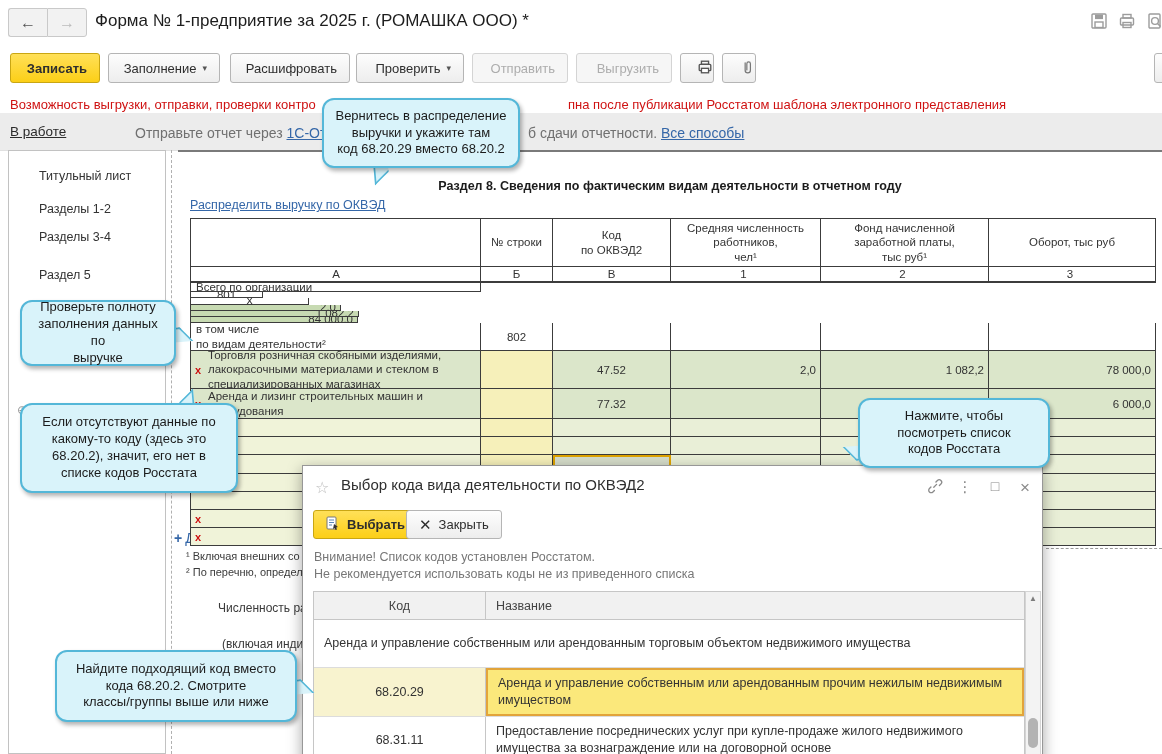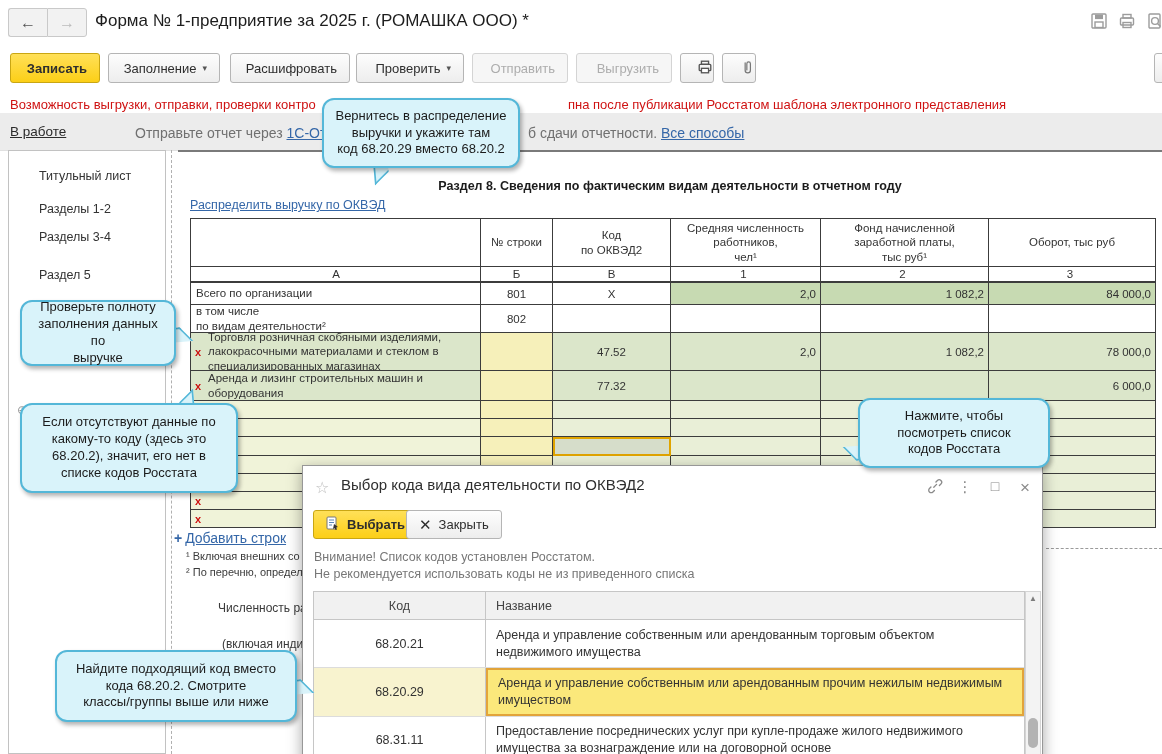--- a/index.html
+++ b/index.html
@@ -223,21 +223,21 @@
   </div>
   <div class="trow letters" style="height:16px;">
     <div class="tcell col-a" style="justify-content:center;">А</div>
     <div class="tcell col-b">Б</div>
     <div class="tcell col-c">В</div>
     <div class="tcell col-1" style="justify-content:center;">1</div>
     <div class="tcell col-2" style="justify-content:center;">2</div>
     <div class="tcell col-3" style="justify-content:center;">3</div>
   </div>
   <div id="table-body">
-      <div class="trow" style="height: 22px;">
+      <div class="trow" style="height: 40px; flex-direction: column;">
         <div class="tcell col-a pre">Всего по организации</div>
         <div class="tcell col-b">801</div>
         <div class="tcell col-c">X</div>
         <div class="tcell col-1 bg-green">2,0</div>
         <div class="tcell col-2 bg-green">1 082,2</div>
         <div class="tcell col-3 bg-green">84 000,0</div>
       </div>
       <div class="trow" style="height: 28px;">
         <div class="tcell col-a pre">в том числе
 по видам деятельности²</div>
@@ -364,21 +364,20 @@
   <div class="dlg-warn" style="top:101px;">Не рекомендуется использовать коды не из приведенного списка</div>
   <div class="dlg-warn" style="top:84px;">Внимание! Список кодов установлен Росстатом.</div>
 
   <div class="dlist">
     <div class="dlh">
       <div class="dc dc-code">Код</div>
       <div class="dc dc-name">Название</div>
     </div>
     <div id="dialog-rows">
         <div class="dlr">
-          <div class="dc dc-code" style="display: flex; align-items: center;">68.20.21</div>
           <div class="dc dc-name">Аренда и управление собственным или арендованным торговым объектом недвижимого имущества</div>
         </div>
         <div class="dlr hl">
           <div class="dc dc-code" style="display: flex; align-items: center;">68.20.29</div>
           <div class="dc dc-name">Аренда и управление собственным или арендованным прочим нежилым недвижимым имуществом</div>
         </div>
         <div class="dlr">
           <div class="dc dc-code" style="display: flex; align-items: center;">68.31.11</div>
           <div class="dc dc-name">Предоставление посреднических услуг при купле-продаже жилого недвижимого имущества за вознаграждение или на договорной основе</div>
         </div>

